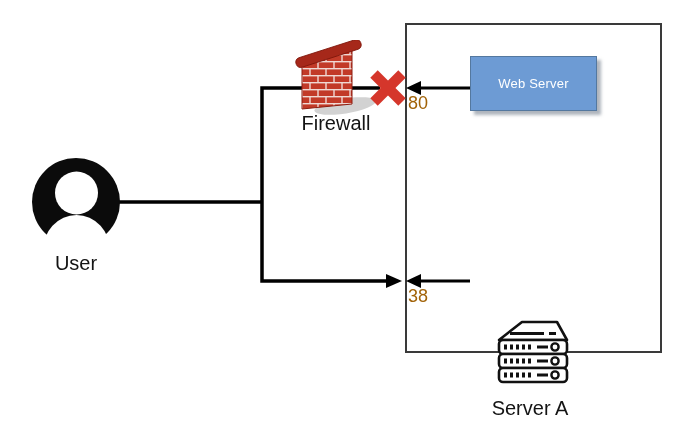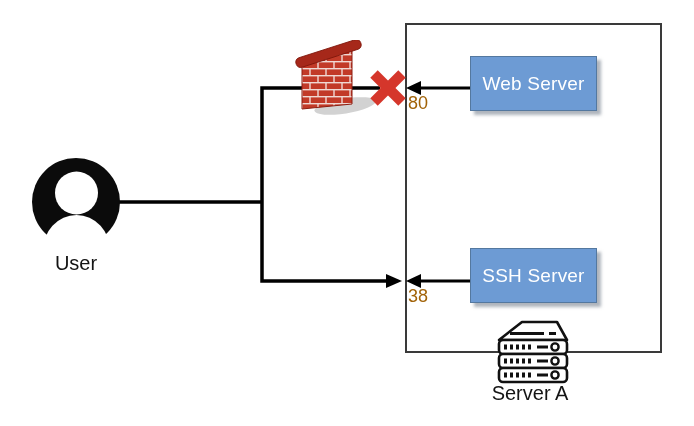--- a/index.html
+++ b/index.html
@@ -23,36 +23,36 @@
 
   
   .node {
     position: absolute;
     width: 125px; height: 53px;
     background: #6d9bd4;
     border: 1px solid #54789f;
     box-shadow: 4px 4px 3px rgba(110,120,135,0.55);
     display: flex; align-items: center; justify-content: center;
     color: #ffffff;
-    font-size: 19px;
+    font-size: 13px;
     letter-spacing: 0.2px;
   }
   .node-web { left: 470px; top: 56px; }
   .node-ssh { left: 470px; top: 248px; }
 
   
   .label {
     position: absolute;
     color: #141414;
     font-size: 20px;
     text-align: center;
   }
   .label-user     { left: 26px;  top: 252px; width: 100px; }
   .label-firewall { left: 286px; top: 112px; width: 100px; }
-  .label-servera  { left: 470px; top: 382px; width: 120px; }
+  .label-servera  { left: 470px; top: 397px; width: 120px; }
 
   .port {
     position: absolute;
     color: #a16207;
     font-size: 18px;
   }
   .port-80 { left: 408px; top: 93px; }
   .port-22 { left: 408px; top: 286px; }
 
   svg.overlay { position: absolute; left: 0; top: 0; }
@@ -144,23 +144,21 @@
     <g stroke="#111" stroke-width="2.4" fill="#ffffff">
       <circle cx="61" cy="30" r="3.6"></circle>
       <circle cx="61" cy="44" r="3.6"></circle>
       <circle cx="61" cy="58" r="3.6"></circle>
     </g>
   </svg>
 
   <div class="node node-web">
     <span>Web Server</span>
   </div>
-  <div class="node node-ssh">
-    <span>SSH Server</span>
-  </div>
 
   <div class="port port-80">80</div>
   <div class="port port-22">38</div>
 
   <div class="label label-user">User</div>
+  <div class="label label-firewall">Firewall</div>
   <div class="label label-servera">Server A</div>
 
 </div>
 
 </body></html>

